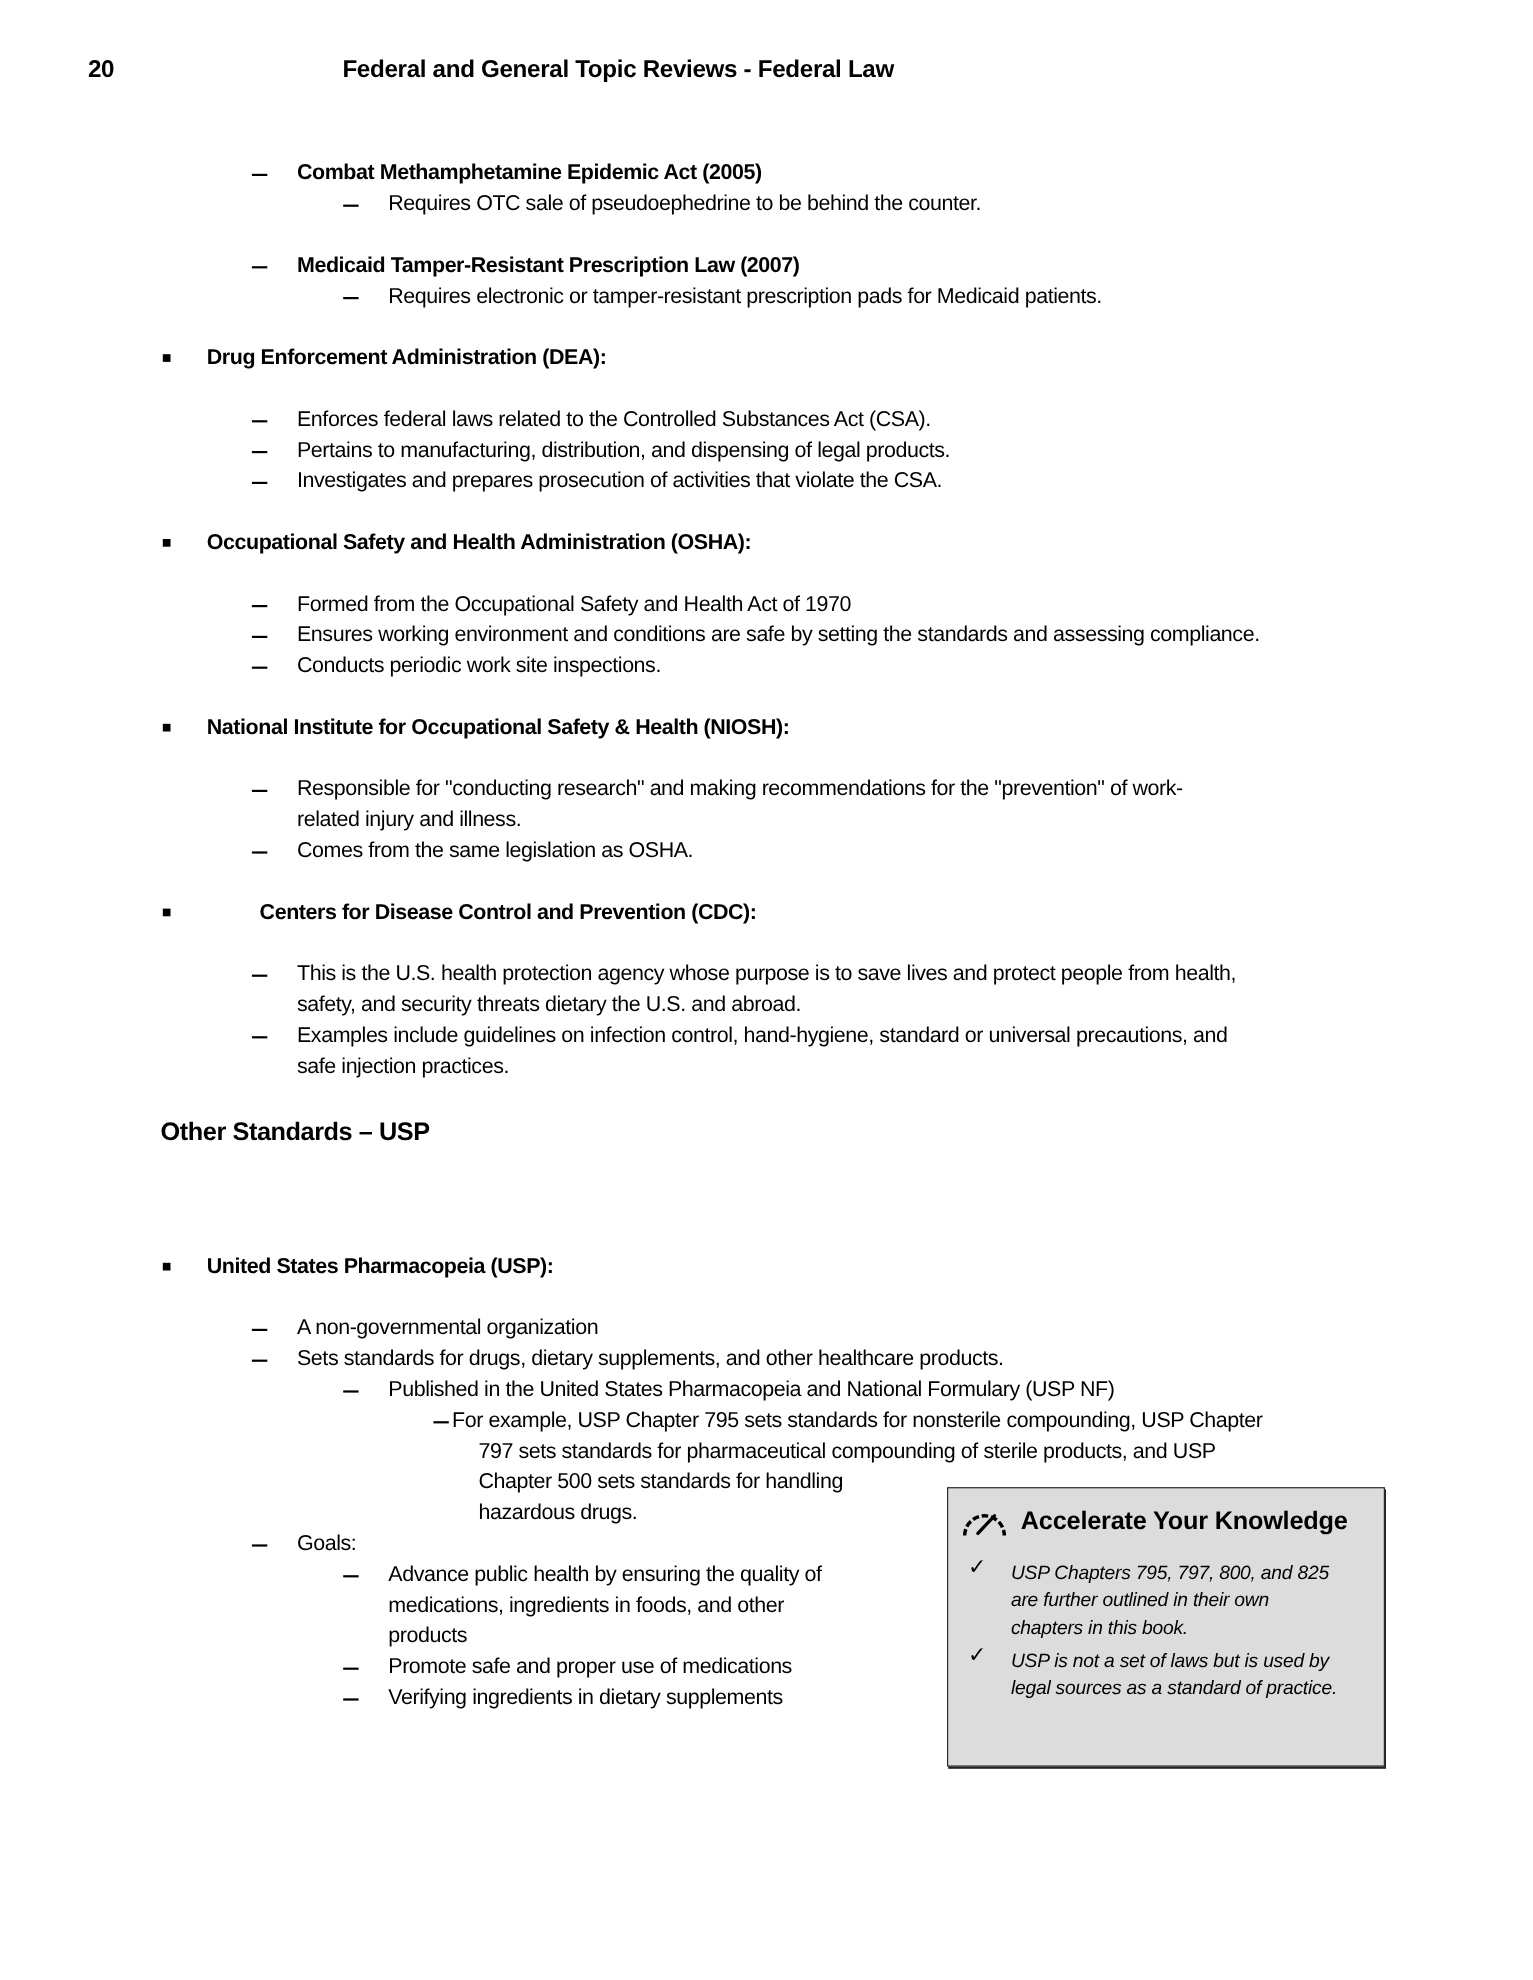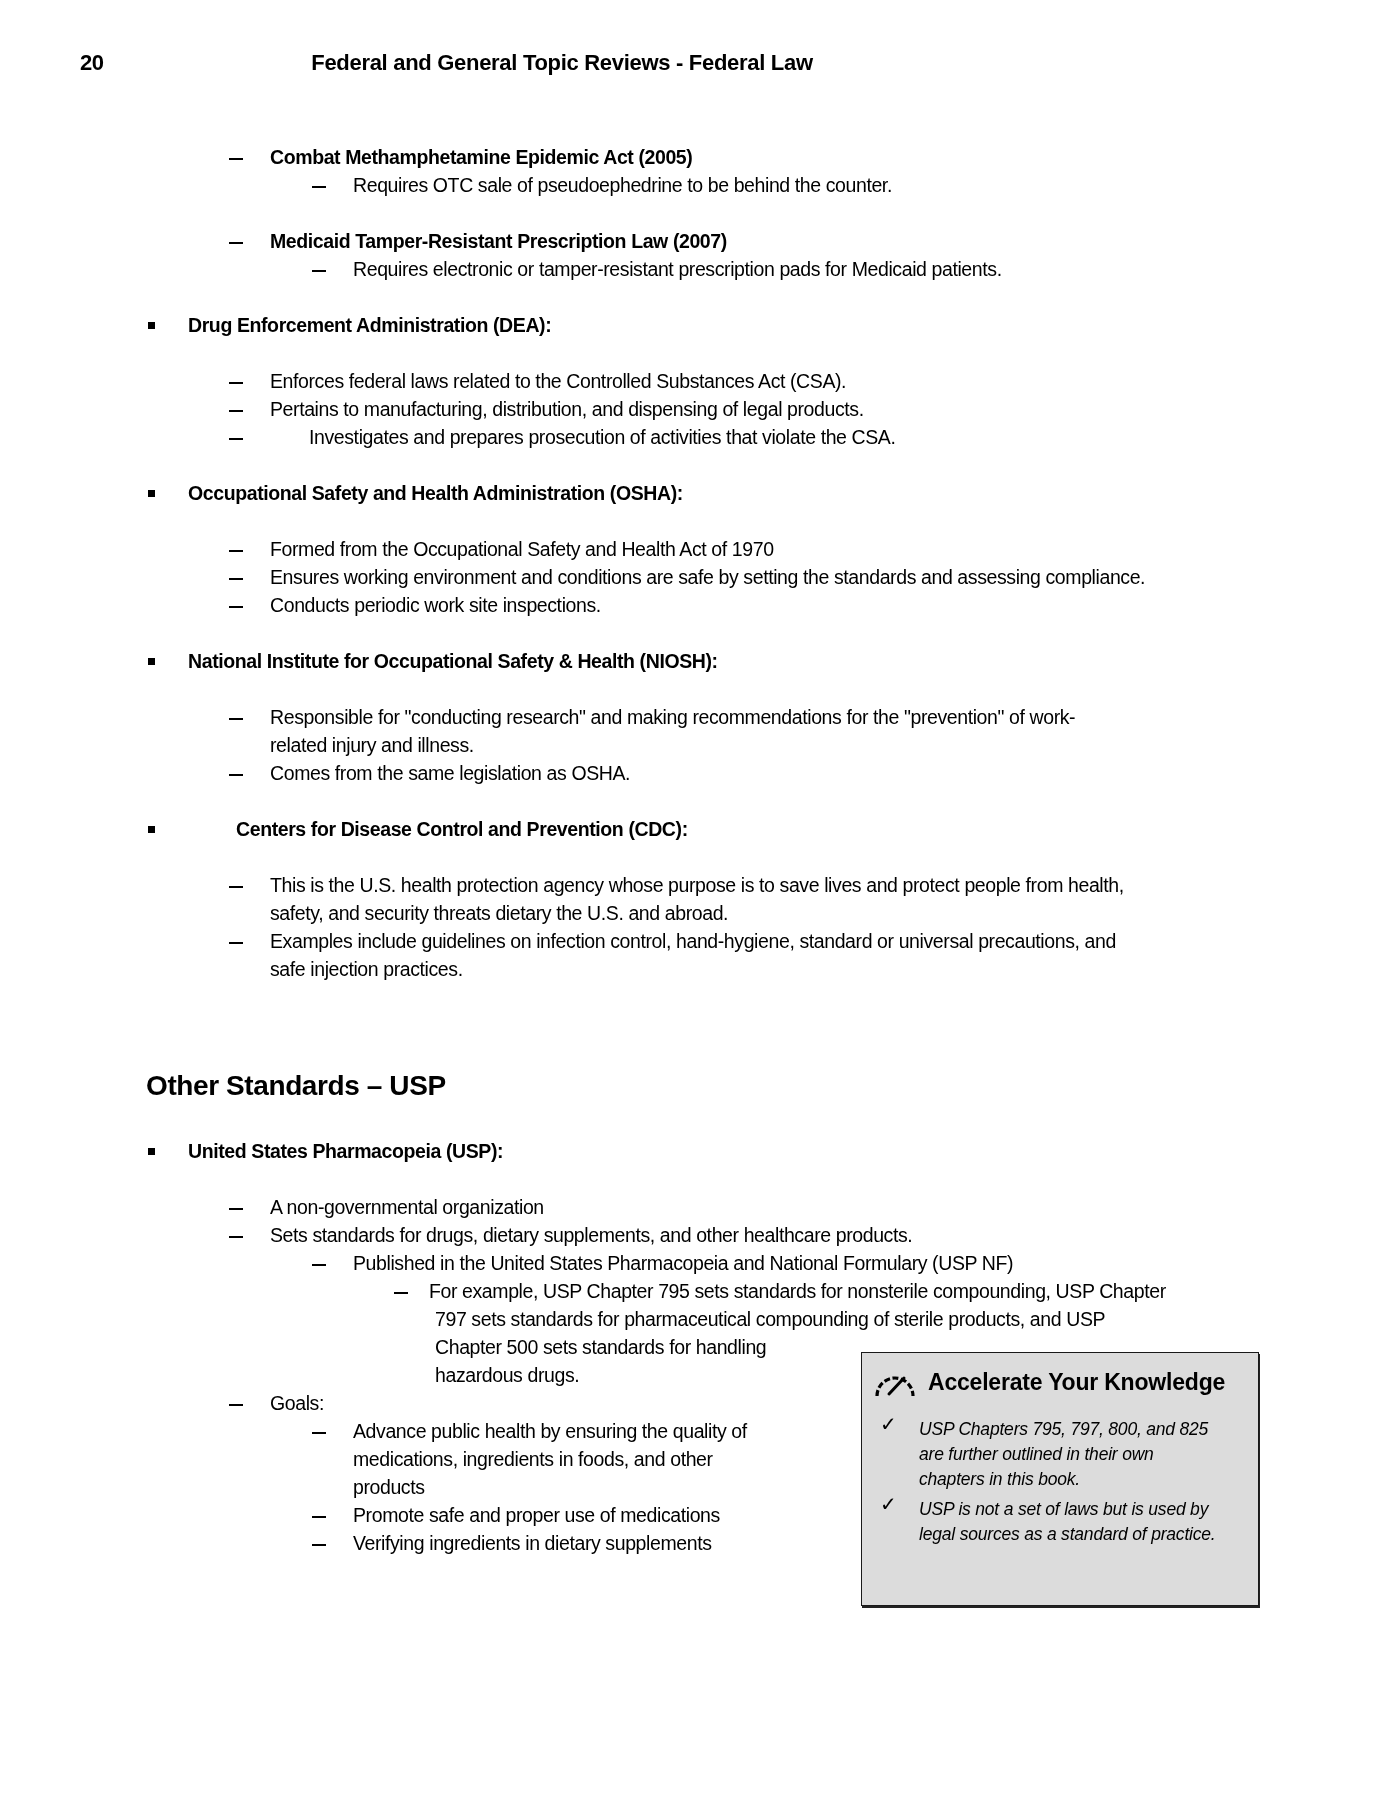--- a/index.html
+++ b/index.html
@@ -54,24 +54,24 @@
     .square-bullet {
       position: absolute;
       width: 7px;
       height: 7px;
       background: #000;
     }
     .bold { font-weight: bold; }
     .section-heading {
       position: absolute;
       left: 146px;
-      top: 1072px;
-      font-family: "Liberation Sans", sans-serif;
-      font-weight: bold;
-      font-size: 28px;
+      top: 1014px;
+      font-family: "Liberation Sans", sans-serif;
+      font-weight: bold;
+      font-size: 23px;
       letter-spacing: -0.4px;
     }
 
     
     .accel-box {
       position: absolute;
       left: 861px;
       top: 1352px;
       width: 398px;
       height: 254px;
@@ -132,21 +132,21 @@
   <div class="dash" style="left:312px; top:270px;"></div>
   <div class="line" style="left:353px; top:255px;">Requires electronic or tamper-resistant prescription pads for Medicaid patients.</div>
 
   <div class="square-bullet" style="left:148px; top:322px;"></div>
   <div class="line bold" style="left:188px; top:311px;">Drug Enforcement Administration (DEA):</div>
   <div class="dash" style="left:229px; top:382px;"></div>
   <div class="line" style="left:270px; top:367px;">Enforces federal laws related to the Controlled Substances Act (CSA).</div>
   <div class="dash" style="left:229px; top:410px;"></div>
   <div class="line" style="left:270px; top:395px;">Pertains to manufacturing, distribution, and dispensing of legal products.</div>
   <div class="dash" style="left:229px; top:438px;"></div>
-  <div class="line" style="left:270px; top:423px;margin-left:39px;">Investigates and prepares prosecution of activities that violate the CSA.</div>
+  <div class="line" style="left:270px; top:423px;">Investigates and prepares prosecution of activities that violate the CSA.</div>
 
   <div class="square-bullet" style="left:148px; top:490px;"></div>
   <div class="line bold" style="left:188px; top:479px;">Occupational Safety and Health Administration (OSHA):</div>
   <div class="dash" style="left:229px; top:550px;"></div>
   <div class="line" style="left:270px; top:535px;">Formed from the Occupational Safety and Health Act of 1970</div>
   <div class="dash" style="left:229px; top:578px;"></div>
   <div class="line" style="left:270px; top:563px;">Ensures working environment and conditions are safe by setting the standards and assessing compliance.</div>
   <div class="dash" style="left:229px; top:606px;"></div>
   <div class="line" style="left:270px; top:591px;">Conducts periodic work site inspections.</div>
 
@@ -172,21 +172,21 @@
   <div class="square-bullet" style="left:148px; top:1148px;"></div>
   <div class="line bold" style="left:188px; top:1137px;">United States Pharmacopeia (USP):</div>
 
   <div class="dash" style="left:229px; top:1208px;"></div>
   <div class="line" style="left:270px; top:1193px;">A non-governmental organization</div>
   <div class="dash" style="left:229px; top:1236px;"></div>
   <div class="line" style="left:270px; top:1221px;">Sets standards for drugs, dietary supplements, and other healthcare products.</div>
   <div class="dash" style="left:312px; top:1264px;"></div>
   <div class="line" style="left:353px; top:1249px;">Published in the United States Pharmacopeia and National Formulary (USP NF)</div>
   <div class="dash" style="left:394px; top:1292px;"></div>
-  <div class="line" style="left:429px; top:1277px;">For example, USP Chapter 795 sets standards for nonsterile compounding, USP Chapter</div>
+  <div class="line" style="left:411px; top:1277px;">For example, USP Chapter 795 sets standards for nonsterile compounding, USP Chapter</div>
   <div class="line" style="left:435px; top:1305px;">797 sets standards for pharmaceutical compounding of sterile products, and USP</div>
   <div class="line" style="left:435px; top:1333px;">Chapter 500 sets standards for handling</div>
   <div class="line" style="left:435px; top:1361px;">hazardous drugs.</div>
 
   <div class="dash" style="left:229px; top:1404px;"></div>
   <div class="line" style="left:270px; top:1389px;">Goals:</div>
 
   <div class="dash" style="left:312px; top:1432px;"></div>
   <div class="line" style="left:353px; top:1417px;">Advance public health by ensuring the quality of</div>
   <div class="line" style="left:353px; top:1445px;">medications, ingredients in foods, and other</div>

